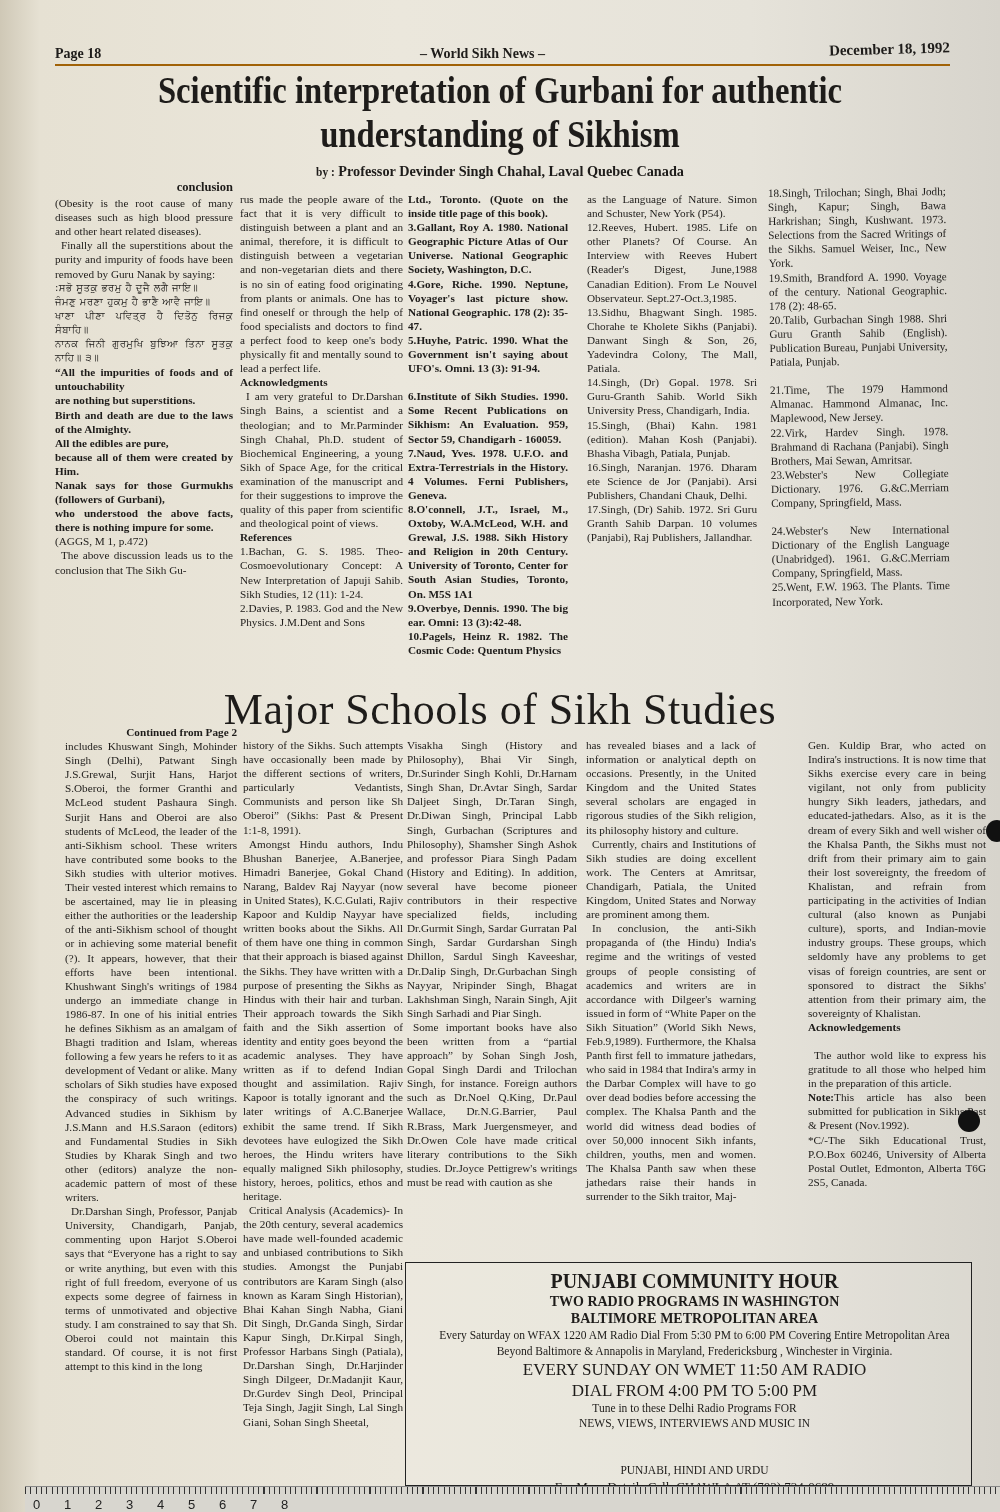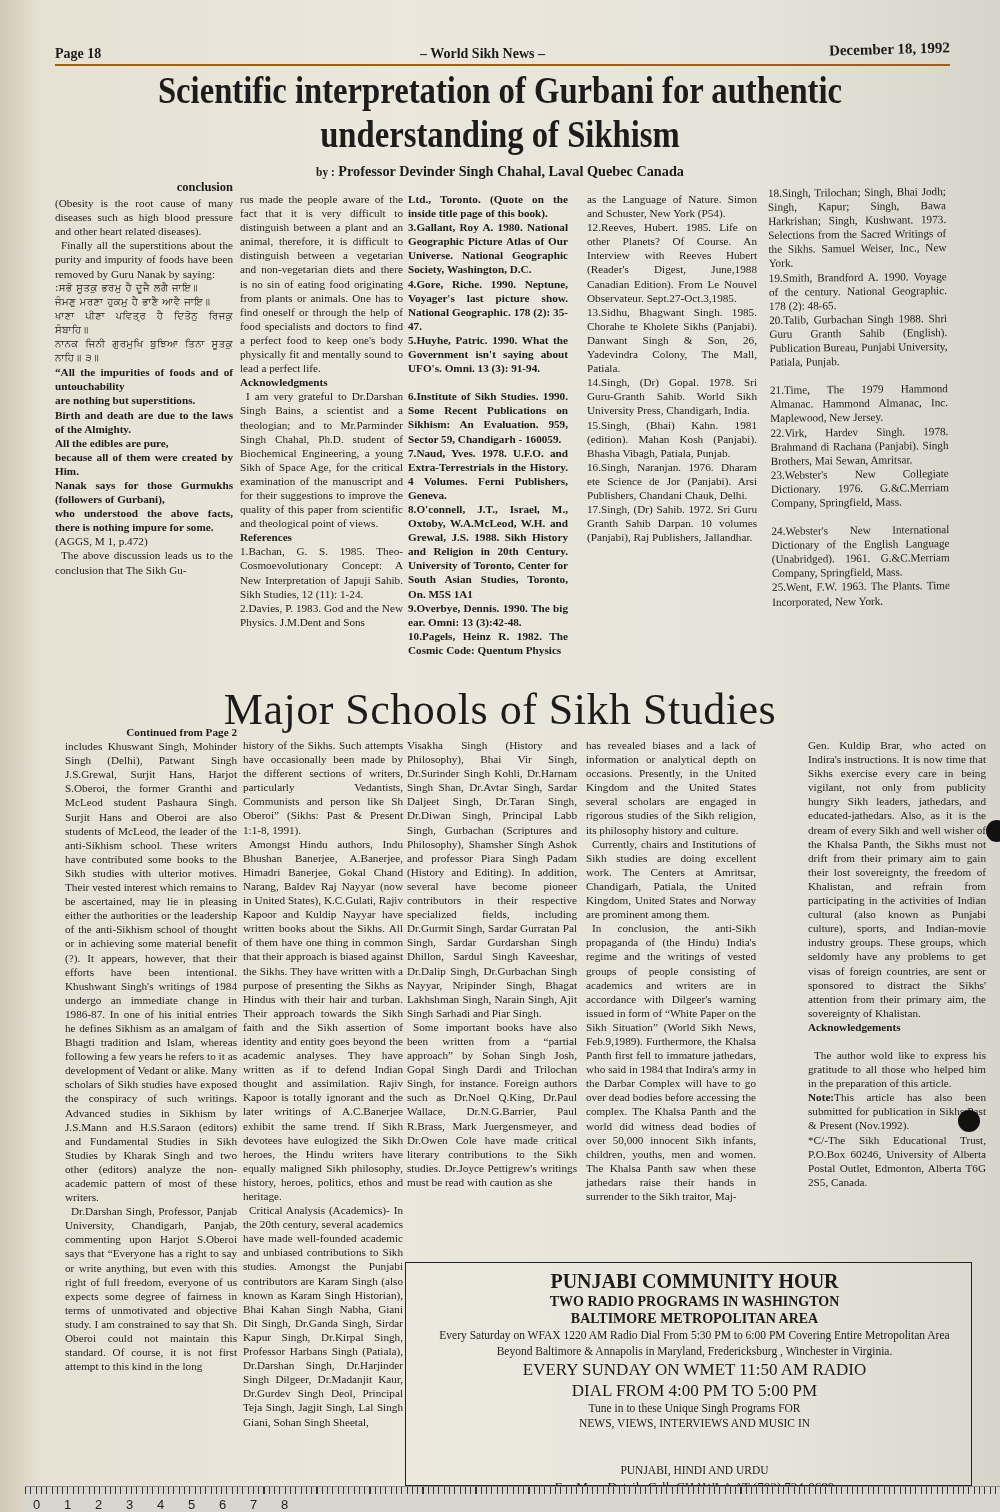--- a/index.html
+++ b/index.html
@@ -163,21 +163,21 @@
     <p>*C/-The Sikh Educational Trust, P.O.Box 60246, University of Alberta Postal Outlet, Edmonton, Alberta T6G 2S5, Canada.</p>
   </div>
 
   <div class="ad">
     <div class="a1">PUNJABI COMMUNITY HOUR</div>
     <div class="a2">TWO RADIO PROGRAMS IN WASHINGTON</div>
     <div class="a2">BALTIMORE METROPOLITAN AREA</div>
     <div class="a3">Every Saturday on WFAX 1220 AM Radio Dial From 5:30 PM to 6:00 PM Covering Entire Metropolitan Area Beyond Baltimore &amp; Annapolis in Maryland, Fredericksburg , Winchester in Virginia.</div>
     <div class="a4">EVERY SUNDAY ON WMET 11:50 AM RADIO</div>
     <div class="a4">DIAL FROM 4:00 PM TO 5:00 PM</div>
-    <div class="a5">Tune in to these Unique Singh Programs FOR</div>
+    <div class="a5">Tune in to these Delhi Radio Programs FOR</div>
     <div class="a5">NEWS, VIEWS, INTERVIEWS AND MUSIC IN</div>
     <div class="a5b">PUNJABI, HINDI AND URDU</div>
     <div class="a6">For More Details Call: CHAWLA AT (703) 734-0689</div>
   </div>
 
   <div class="hole" style="left:986px; top:820px;"></div>
   <div class="hole" style="left:958px; top:1110px;"></div>
 
   <div class="ruler">
     <div class="nums">

